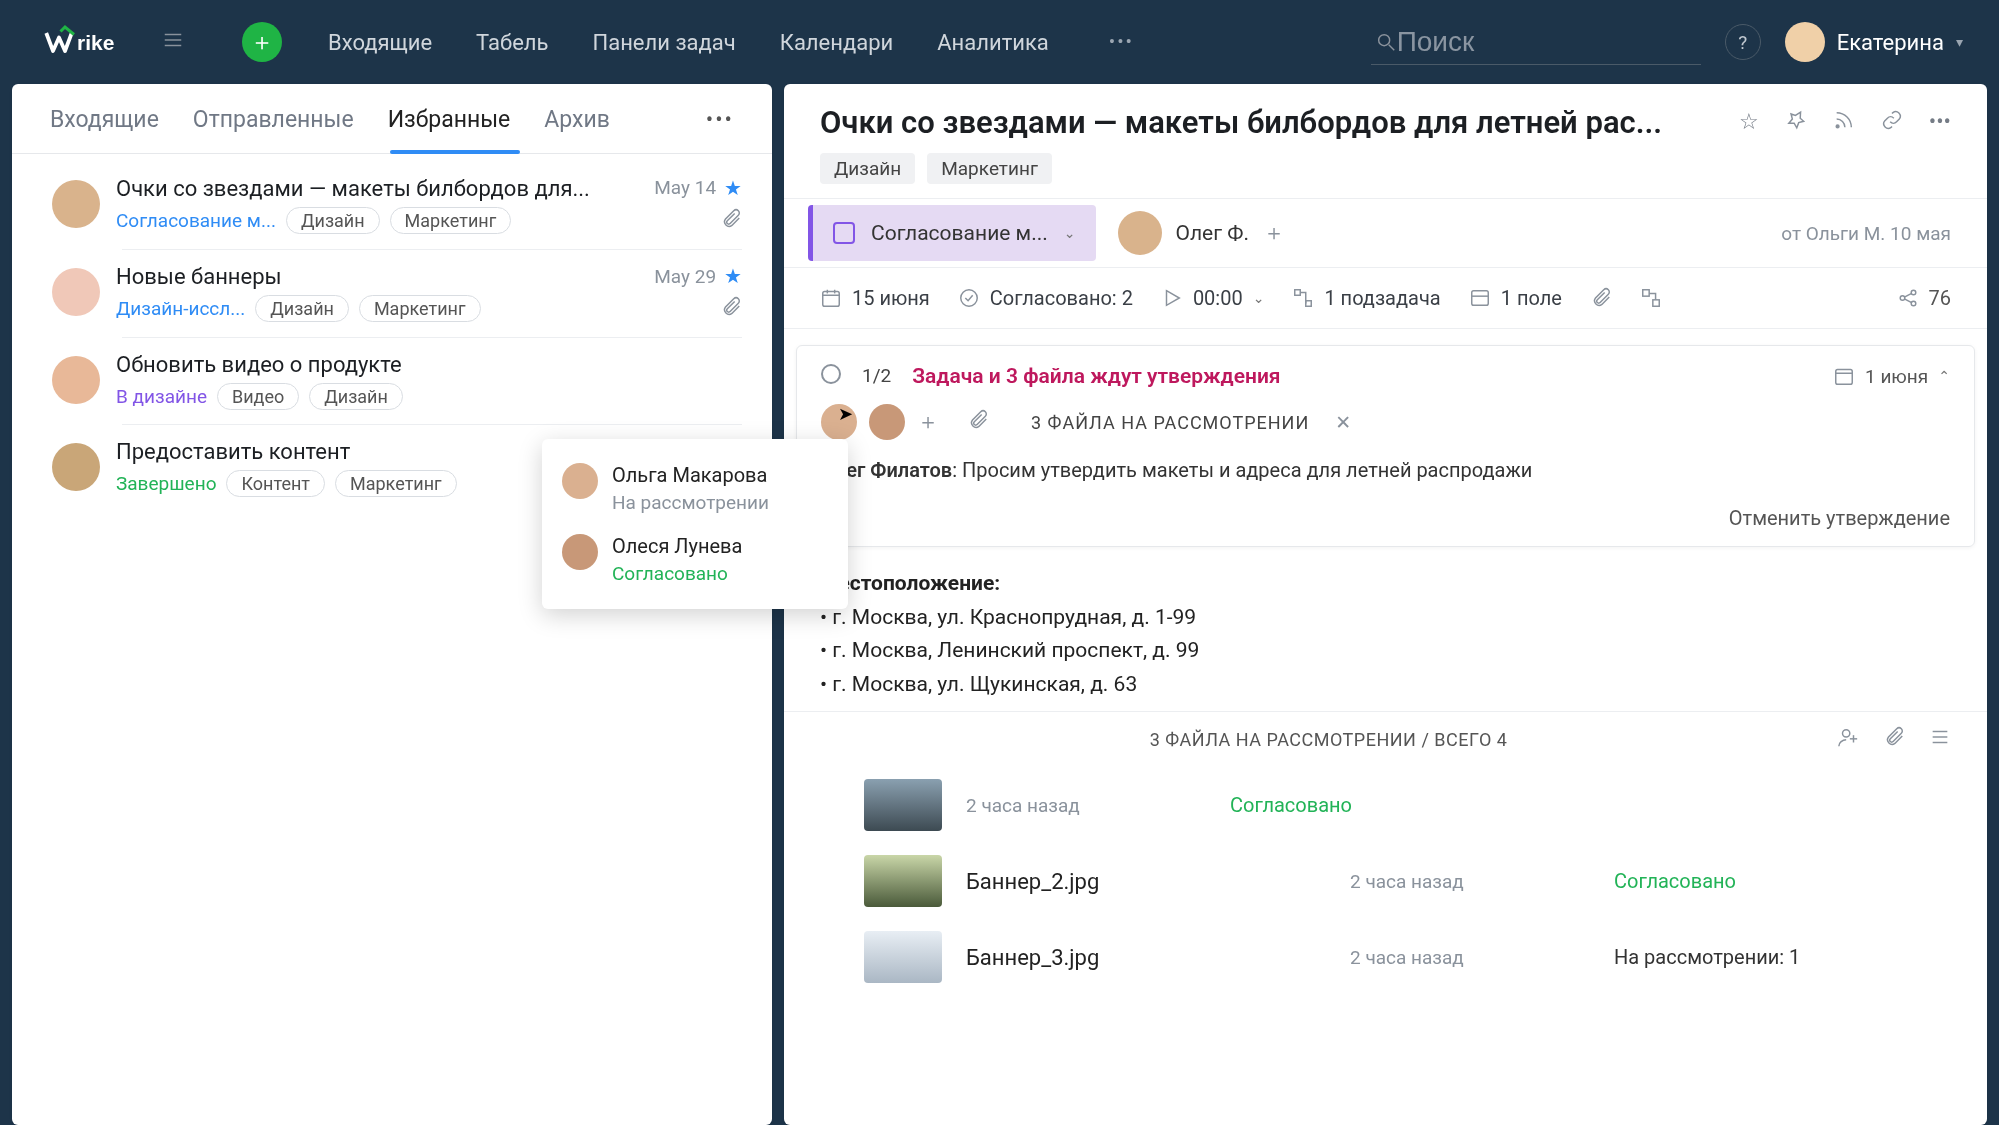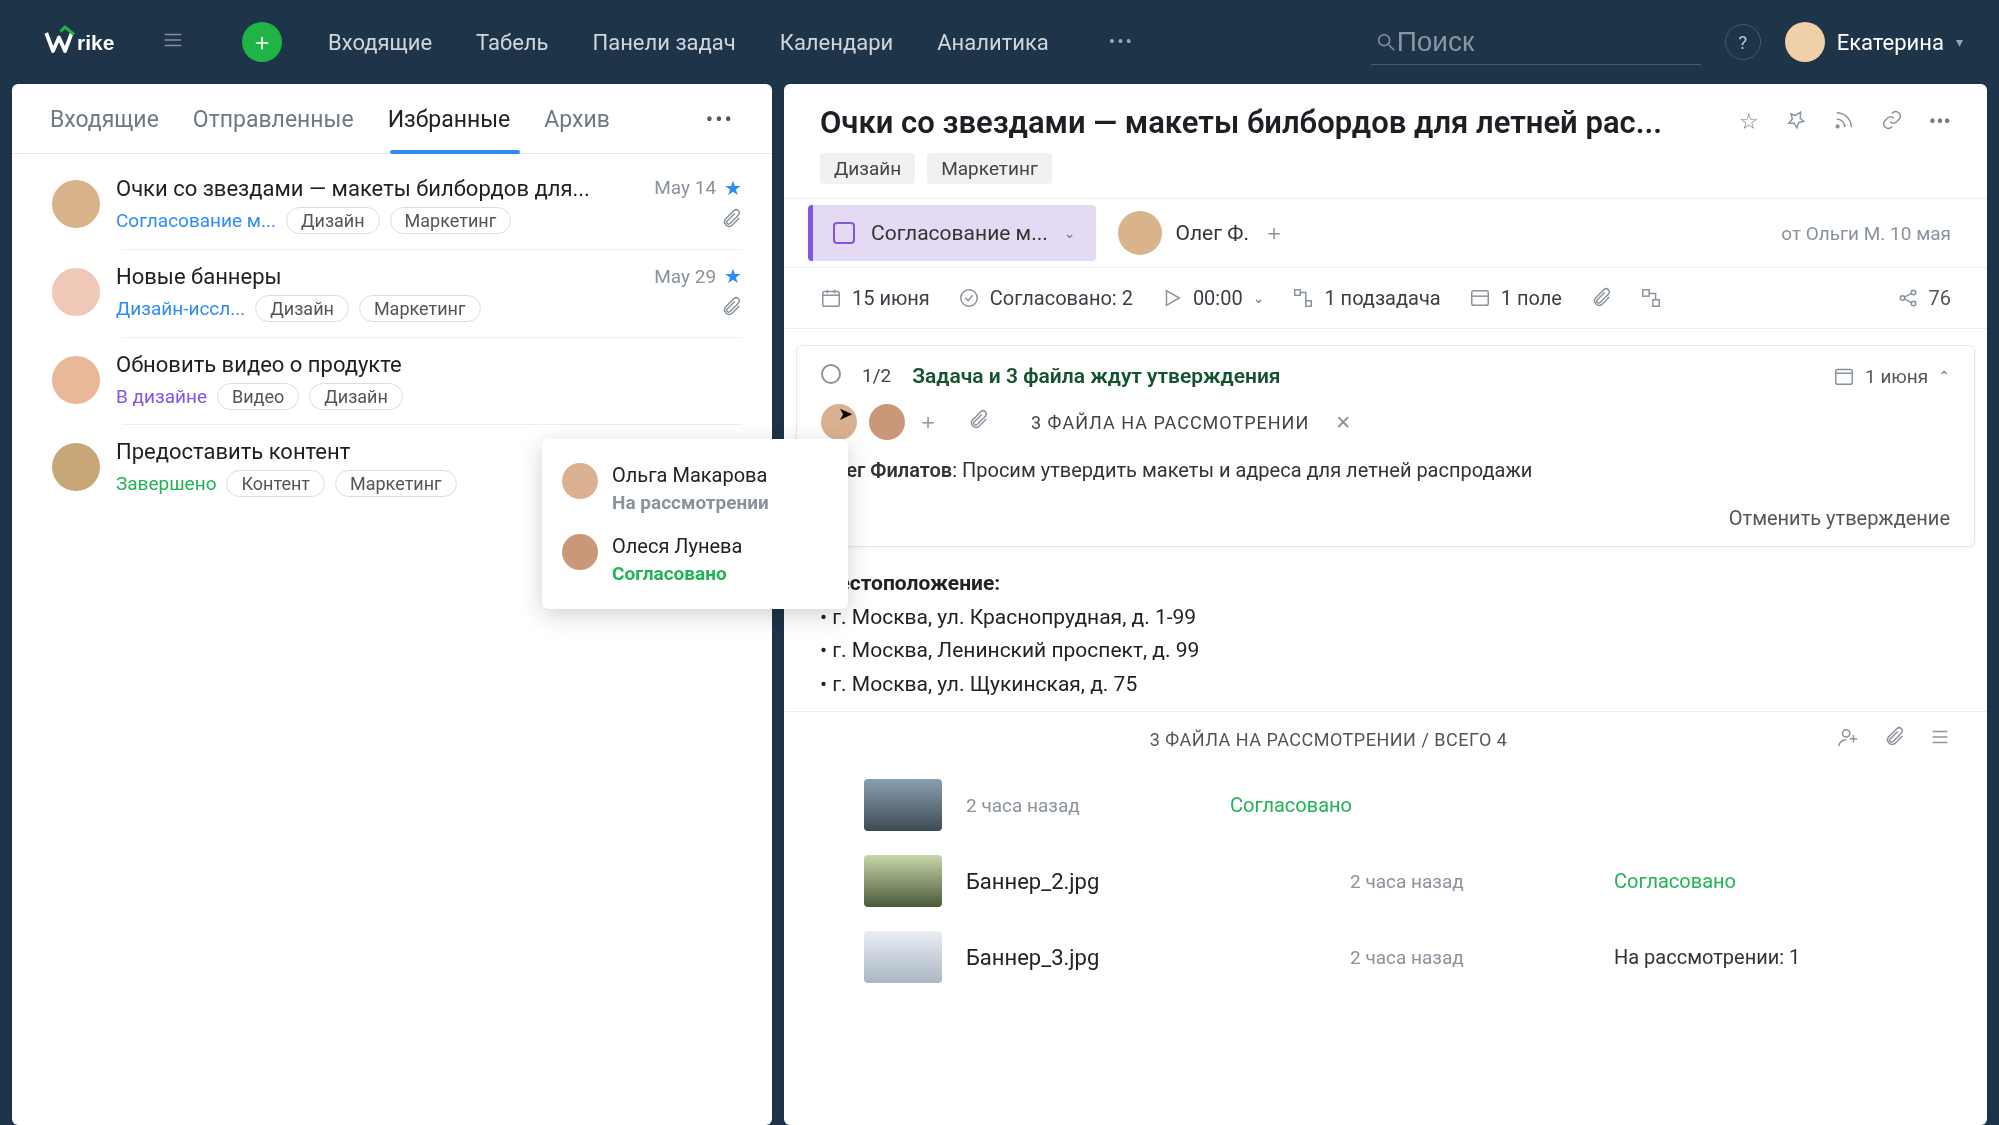--- a/index.html
+++ b/index.html
@@ -67,21 +67,21 @@
 .star { color:#2f8cf5; font-size:20px; }
 .clip { color:#8a929c; font-size:20px; }
 .divider { height:1px; background:#eceef1; margin:0 30px 0 110px; }
 
 .popover {
   position:absolute; left:530px; top:355px; width:306px; background:#fff; border-radius:6px;
   box-shadow:0 6px 24px rgba(0,0,0,.18); padding:14px 0; z-index:10;
 }
 .pop-row{display:flex;gap:14px;padding:10px 20px;align-items:flex-start;}
 .pop-name{font-size:20px;color:#222;}
-.pop-status{font-size:19px;color:#8a929c;margin-top:4px;font-weight:bold;}
+.pop-status{font-size:19px;color:#8a929c;margin-top:4px;}
 .pop-status.ok{color:#22b357;}
 
 .right-panel { flex:1; background:#fff; border-radius:6px; box-shadow:0 1px 3px rgba(0,0,0,.1); display:flex; flex-direction:column; overflow:hidden; }
 .task-header { padding:20px 36px 14px 36px; }
 .title-row { display:flex; align-items:center; gap:16px; }
 .task-title { font-size:31px; font-weight:600; color:#1c1f23; flex:1; white-space:nowrap; overflow:hidden; text-overflow:ellipsis; }
 .hdr-icons { display:flex; gap:26px; color:#757c86; font-size:22px; }
 .hdr-icons span{cursor:pointer;}
 .tags-row { display:flex; gap:12px; margin-top:12px; }
 .tag { background:#f0f1f3; border-radius:4px; padding:4px 14px; font-size:19px; color:#444; }
@@ -100,21 +100,21 @@
 
 .meta-bar{display:flex;align-items:center;gap:28px;padding:18px 36px;color:#3a3f46;font-size:20px;border-bottom:1px solid #eceef1;flex-wrap:wrap;}
 .meta-item{display:flex;align-items:center;gap:10px;cursor:pointer;}
 .meta-item .ic{color:#8a929c;}
 .share-count{margin-left:auto;display:flex;align-items:center;gap:10px;color:#555;}
 
 .approval-card{margin:16px 12px 0 12px;border:1px solid #e6e8eb;border-radius:6px;box-shadow:0 1px 4px rgba(0,0,0,.05);padding:18px 24px 16px 24px;}
 .appr-top{display:flex;gap:21px;}
 .radio{width:20px;height:20px;border:2px solid #8a929c;border-radius:50%;}
 .frac{color:#444;font-size:19px;}
-.appr-title{font-weight:600;font-size:21px;color:#14532d;}
+.appr-title{font-weight:600;font-size:21px;color:#be185d;}
 .appr-date{margin-left:auto;display:flex;align-items:center;gap:10px;color:#555;}
 .appr-row2{display:flex;align-items:center;gap:12px;margin-top:16px;}
 .files-review{letter-spacing:1px;color:#444;font-size:18px;margin-left:30px;}
 .close-x{color:#8a929c;cursor:pointer;margin-left:14px;}
 .appr-msg{margin-top:18px;font-size:20px;color:#333;}
 .appr-msg b{font-weight:600;}
 .appr-cancel{text-align:right;margin-top:24px;color:#555;font-size:20px;cursor:pointer;}
 
 .desc{padding:20px 36px 10px 36px;font-size:21px;color:#222;line-height:1.6;}
 .desc b{font-weight:700;}
@@ -413,21 +413,21 @@
       <div class="appr-msg">
         <b>Олег Филатов</b>: <span>Просим утвердить макеты и адреса для летней распродажи</span>
       </div>
       <div class="appr-cancel">Отменить утверждение</div>
     </div>
 
     <div class="desc">
       <b>Местоположение:</b><br>
       <span>• г. Москва, ул. Краснопрудная, д. 1-99</span><br>
       <span>• г. Москва, Ленинский проспект, д. 99</span><br>
-      <span>• г. Москва, ул. Щукинская, д. 75</span>
+      <span>• г. Москва, ул. Щукинская, д. 63</span>
     </div>
 
     <div class="files-header">
       <span class="title">3 ФАЙЛА НА РАССМОТРЕНИИ / ВСЕГО 4</span>
       <div class="icons">
         <span><svg class="ic-svg" viewBox="0 0 24 24">
               <circle cx="10" cy="8" r="4"></circle>
               <path d="M2 22c0-4 4-7 8-7"></path>
               <line x1="18" y1="10" x2="18" y2="18"></line>
               <line x1="14" y1="14" x2="22" y2="14"></line>

